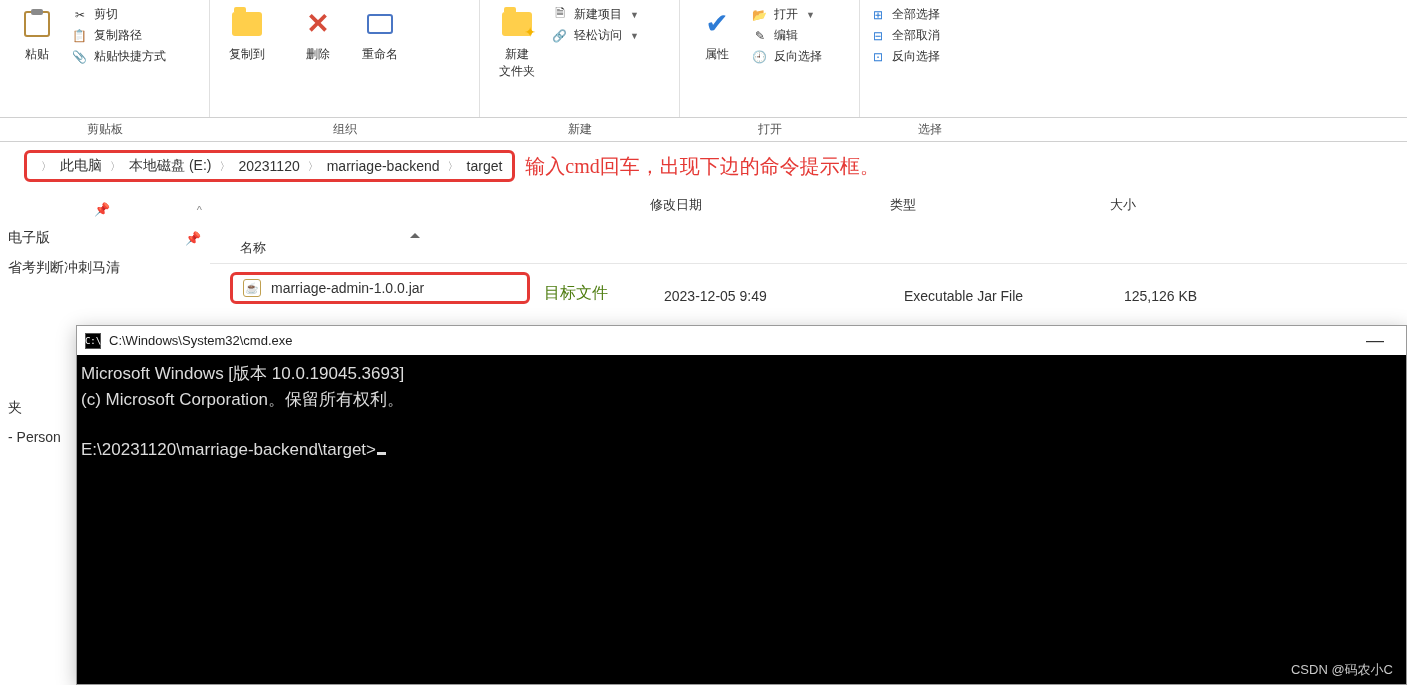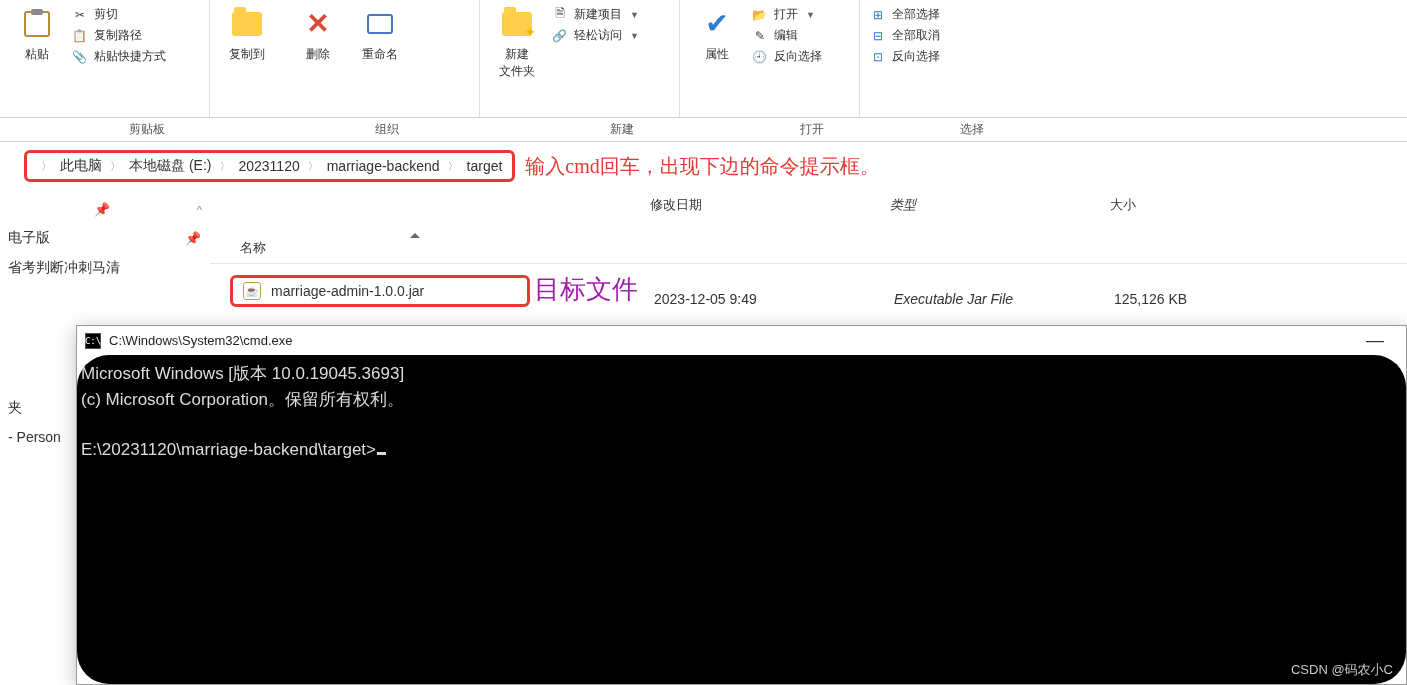--- a/index.html
+++ b/index.html
@@ -10,57 +10,57 @@
   .ribbon-group { display: flex; flex-direction: column; border-right: 1px solid #e0e0e0; padding: 0 6px; }
   .ribbon-group-body { display: flex; align-items: flex-start; flex: 1; padding-top: 4px; }
   .big-btn { display: flex; flex-direction: column; align-items: center; justify-content: flex-start; width: 62px; padding: 4px 2px; font-size: 12px; color: #333; cursor: default; }
   .big-btn .ico { width: 32px; height: 32px; margin-bottom: 6px; display:flex;align-items:center;justify-content:center;}
   .mini-list { display: flex; flex-direction: column; gap: 4px; padding: 2px 4px; }
   .mini-item { display: flex; align-items: center; gap: 6px; font-size: 12px; color: #333; white-space: nowrap; cursor:default;}
   .mini-item .mi { width: 16px; height: 16px; display:flex;align-items:center;justify-content:center;}
   .sep-v { width:1px; background:#e0e0e0; margin: 6px 4px; }
   
   
-  .section-row { display:flex; font-size:12px; color:#555; border-bottom:1px solid #d0d0d0;padding-left:42px; }
+  .section-row { display:flex; font-size:12px; color:#555; border-bottom:1px solid #d0d0d0; }
   .section-row div { text-align:center; padding:3px 0; }
   
   
   .crumb-row { display:flex; align-items:center; padding: 8px 8px; gap:10px;}
   .crumb-box { display:flex; align-items:center; border:3px solid #e53935; border-radius:6px; padding:4px 10px; gap:4px; font-size:14px; color:#333;}
   .crumb-sep { color:#888; font-size:11px; padding:0 4px;}
   .red-note { color:#e53935; font-size:20px;font-family:Liberation Serif, serif; }
   
   
   .split { display:flex; }
   .nav-pane { width: 210px; font-size:14px; color:#333; padding:6px 4px; }
   .nav-item { display:flex; align-items:center; justify-content:space-between; padding:6px 4px;}
   .pin { color:#6a6a6a; font-size:13px;}
   
   .file-pane { flex:1; }
   .columns { display:flex; font-size:13px; color:#333; border-bottom:1px solid #e6e6e6; padding:6px 0;}
   .col-name { width:440px; padding-left:30px;}
   .col-date { width:240px;}
-  .col-type { width:220px;font-style:italic;}
+  .col-type { width:220px;}
   .col-size { width:160px;}
   .updown { position:relative;margin-top:43px; }
   .updown::after { content:""; position:absolute; left:200px; top:-6px; width:0;height:0;border-left:5px solid transparent;border-right:5px solid transparent;border-bottom:5px solid #666;}
   
   .file-row { display:flex; align-items:flex-end; font-size:14px; color:#333; padding:8px 0;}
   .file-cell-name { display:flex; align-items:center; gap:10px; border:3px solid #e53935; border-radius:6px; padding:4px 10px; margin-left:20px; width:300px;}
   .jar-ico { width:18px;height:18px; background:#fff; border:1px solid #c0a050; border-radius:3px; display:flex;align-items:center;justify-content:center;}
   .jar-ico::before { content:"☕"; font-size:11px; color:#c08030;}
-  .target-note { color:#a21caf; font-size:26px; margin-left:4px; width:120px;}
+  .target-note { color:#4d7c0f; font-size:16px; margin-left:14px; width:120px;}
   
   
   .cmd-window { position:absolute; left:76px; top:325px; right:0; bottom:0; background:#fff; border:1px solid #9a9a9a; box-shadow: 0 4px 18px rgba(0,0,0,0.25); display:flex; flex-direction:column;}
   .cmd-title { display:flex; align-items:center; gap:8px; padding:4px 8px; font-size:13px; color:#222; background:#fff; }
   .cmd-ico { width:16px;height:16px;background:#000;color:#fff;font-size:9px;display:flex;align-items:center;justify-content:center;font-family:monospace;border:1px solid #555;}
   .cmd-title .spacer{flex:1;}
   .cmd-min { font-size:18px; color:#333; padding:0 14px; cursor:default;}
-  .cmd-body { flex:1; background:#000; color:#dcdcdc; font-family: "NSimSun","SimSun","Consolas",monospace; font-size:17px; padding:6px 4px; line-height:1.45; white-space:pre;border-radius:32px;}
+  .cmd-body { flex:1; background:#000; color:#dcdcdc; font-family: "NSimSun","SimSun","Consolas",monospace; font-size:17px; padding:6px 4px; line-height:1.45; white-space:pre;}
   .cursor { display:inline-block; width:9px; height:3px; background:#dcdcdc; vertical-align:baseline; margin-left:1px;}
   
   .watermark { position:absolute; right:14px; bottom:6px; color:#c9c9c9; font-size:13px; z-index:50;}
   .sq{width:26px;height:26px;border-radius:3px;}
   .folder{width:30px;height:24px;background:#ffcf4b;border-radius:3px;position:relative;}
   .folder::before{content:"";position:absolute;top:-5px;left:2px;width:12px;height:5px;background:#ffcf4b;border-radius:2px 2px 0 0;}
   .check{color:#2e7cd6;font-size:28px;line-height:1;}
   .x-red{color:#d64c3a;font-size:28px;line-height:1;font-weight:bold;}
 </style>
 </head>

